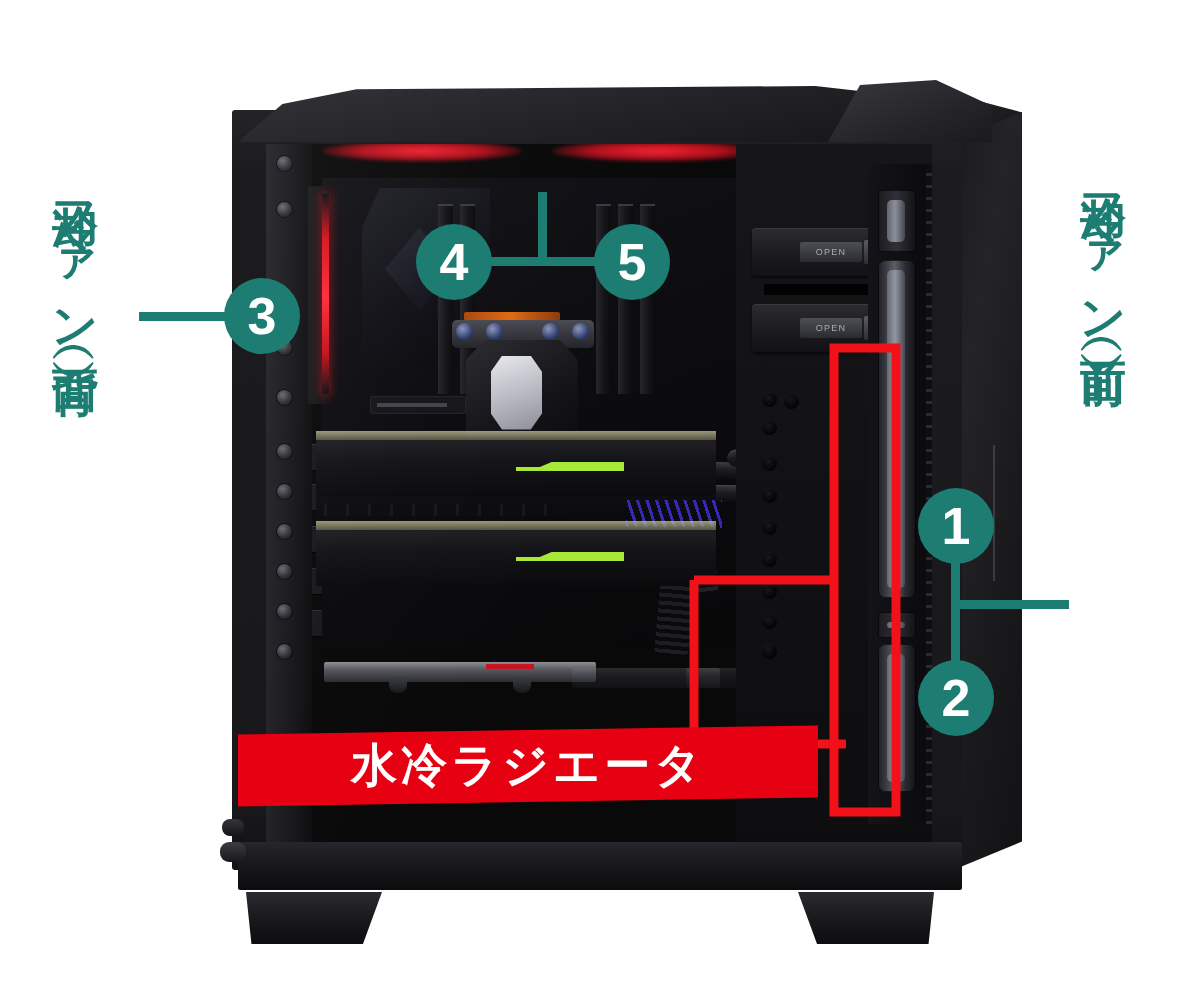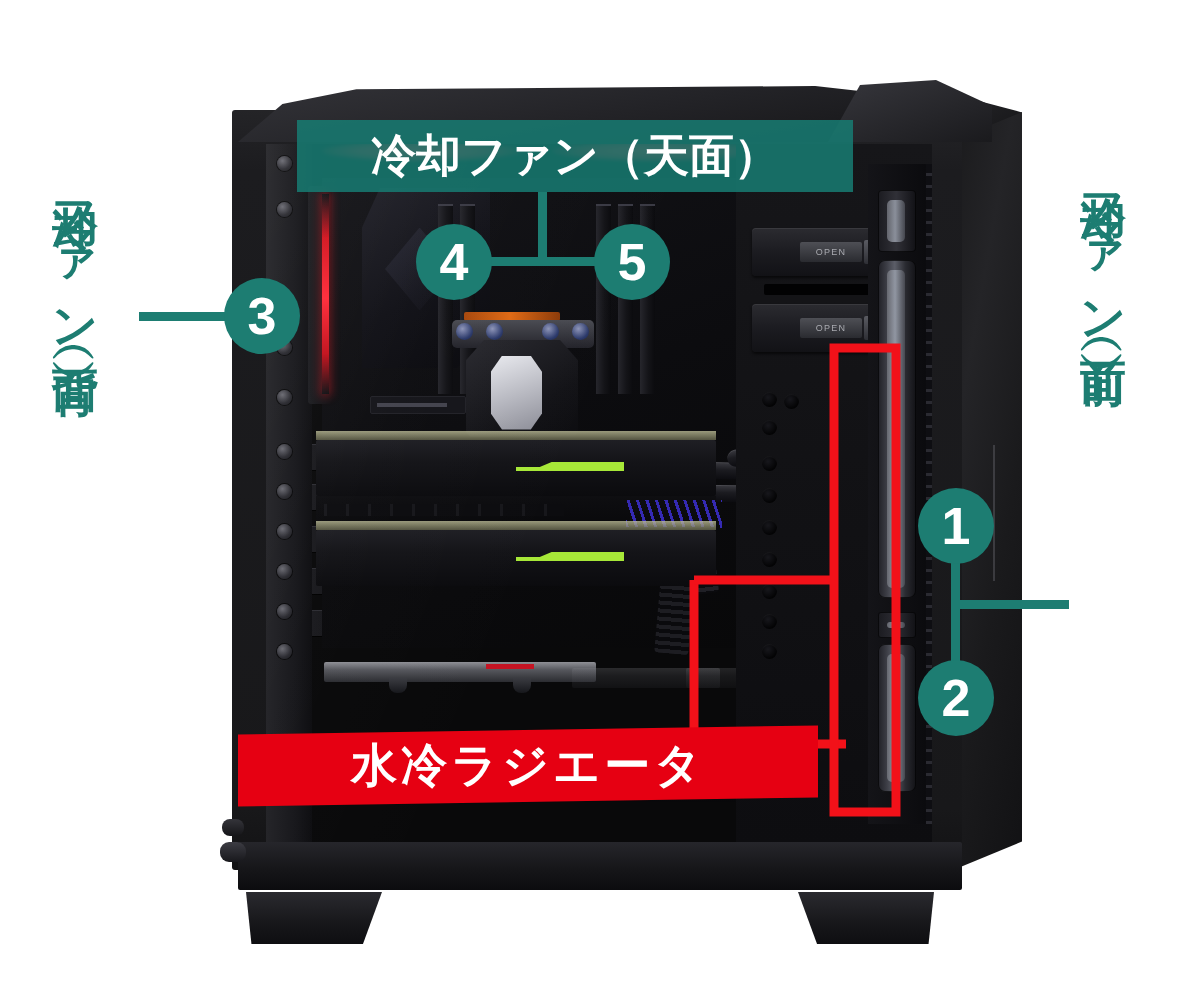--- a/index.html
+++ b/index.html
@@ -465,21 +465,20 @@
 
   </div>
 
   <div class="red-outline" style="left:686px;top:340px;width:230px;height:480px;">
     <svg width="230" height="480" viewBox="0 0 230 480">
       <polyline points="8,240 8,404 160,404" fill="none" stroke="#f21119" stroke-width="9"></polyline>
       <polyline points="8,240 148,240 148,8 210,8 210,472 148,472 148,240" fill="none" stroke="#f21119" stroke-width="9"></polyline>
     </svg>
   </div>
 
-  <div class="banner-top">冷却ファン（天面）</div>
 
   <div class="lead" style="left:538px;top:192px;width:9px;height:70px;"></div>
   <div class="lead" style="left:470px;top:257px;width:145px;height:9px;"></div>
 
   <div class="badge" style="left:416px;top:224px;width:76px;height:76px;font-size:52px;">
     <span>4</span>
   </div>
   <div class="badge" style="left:594px;top:224px;width:76px;height:76px;font-size:52px;">
     <span>5</span>
   </div>

